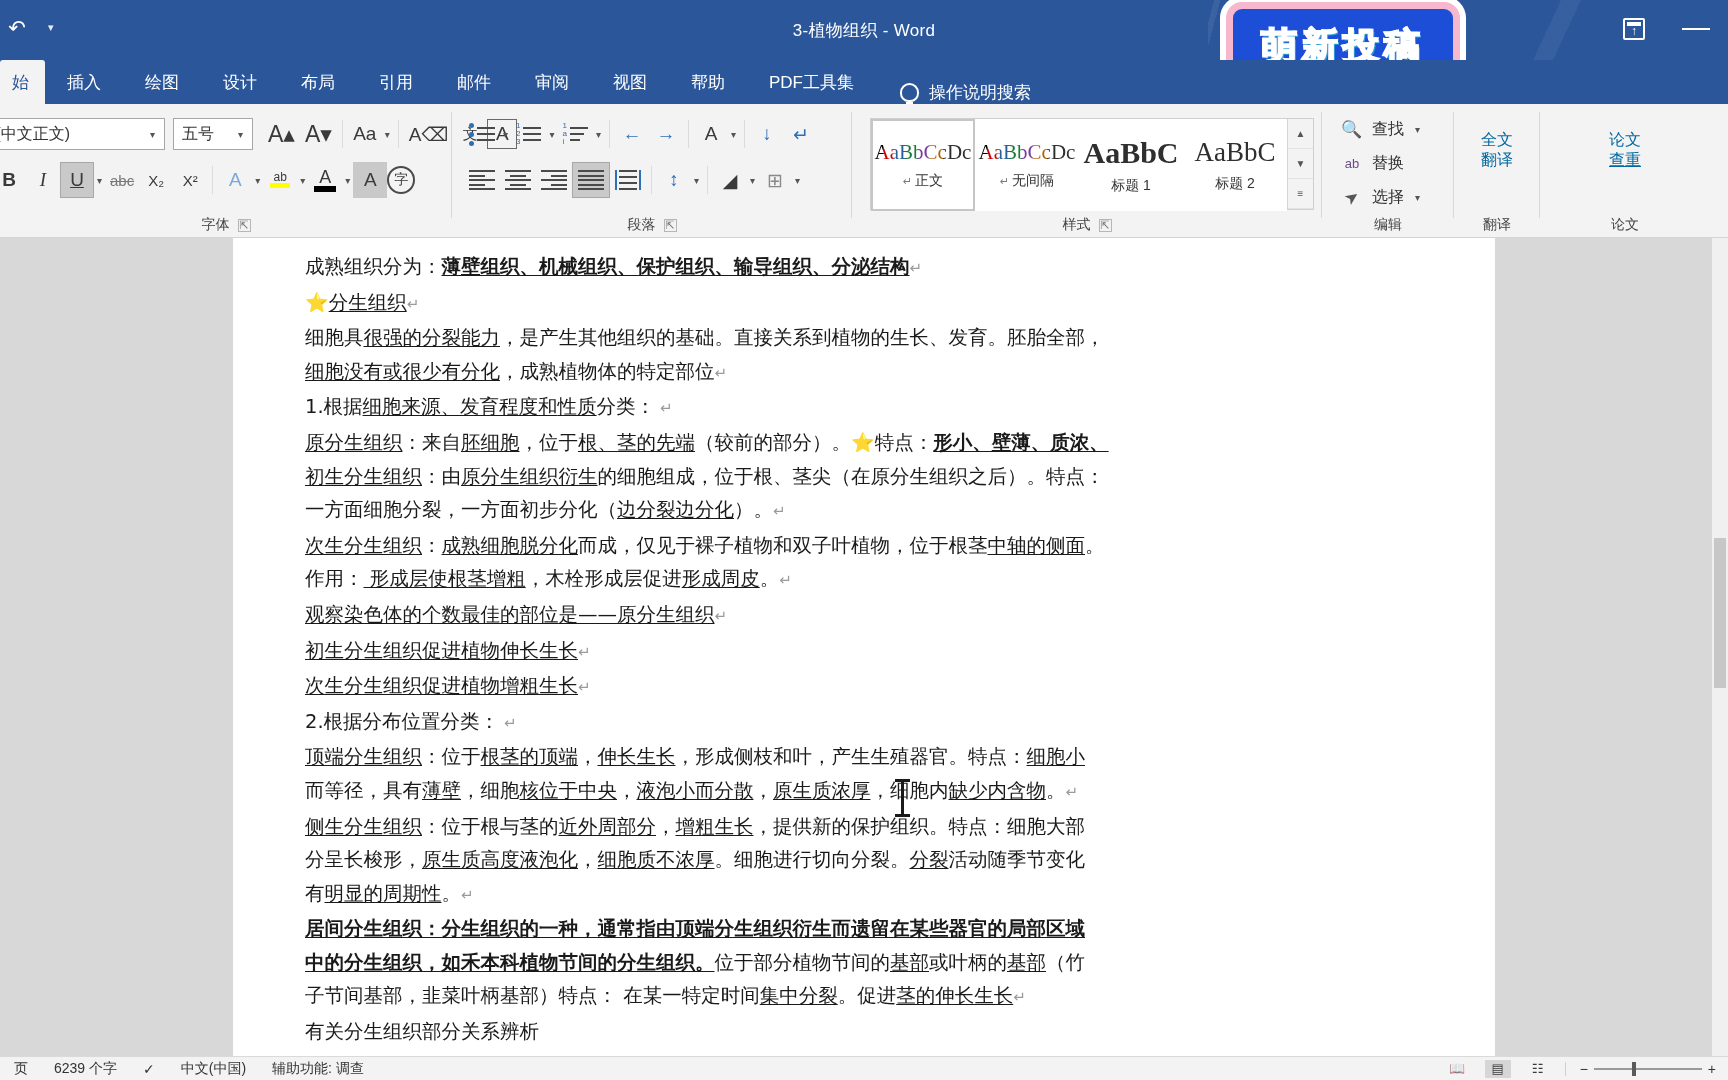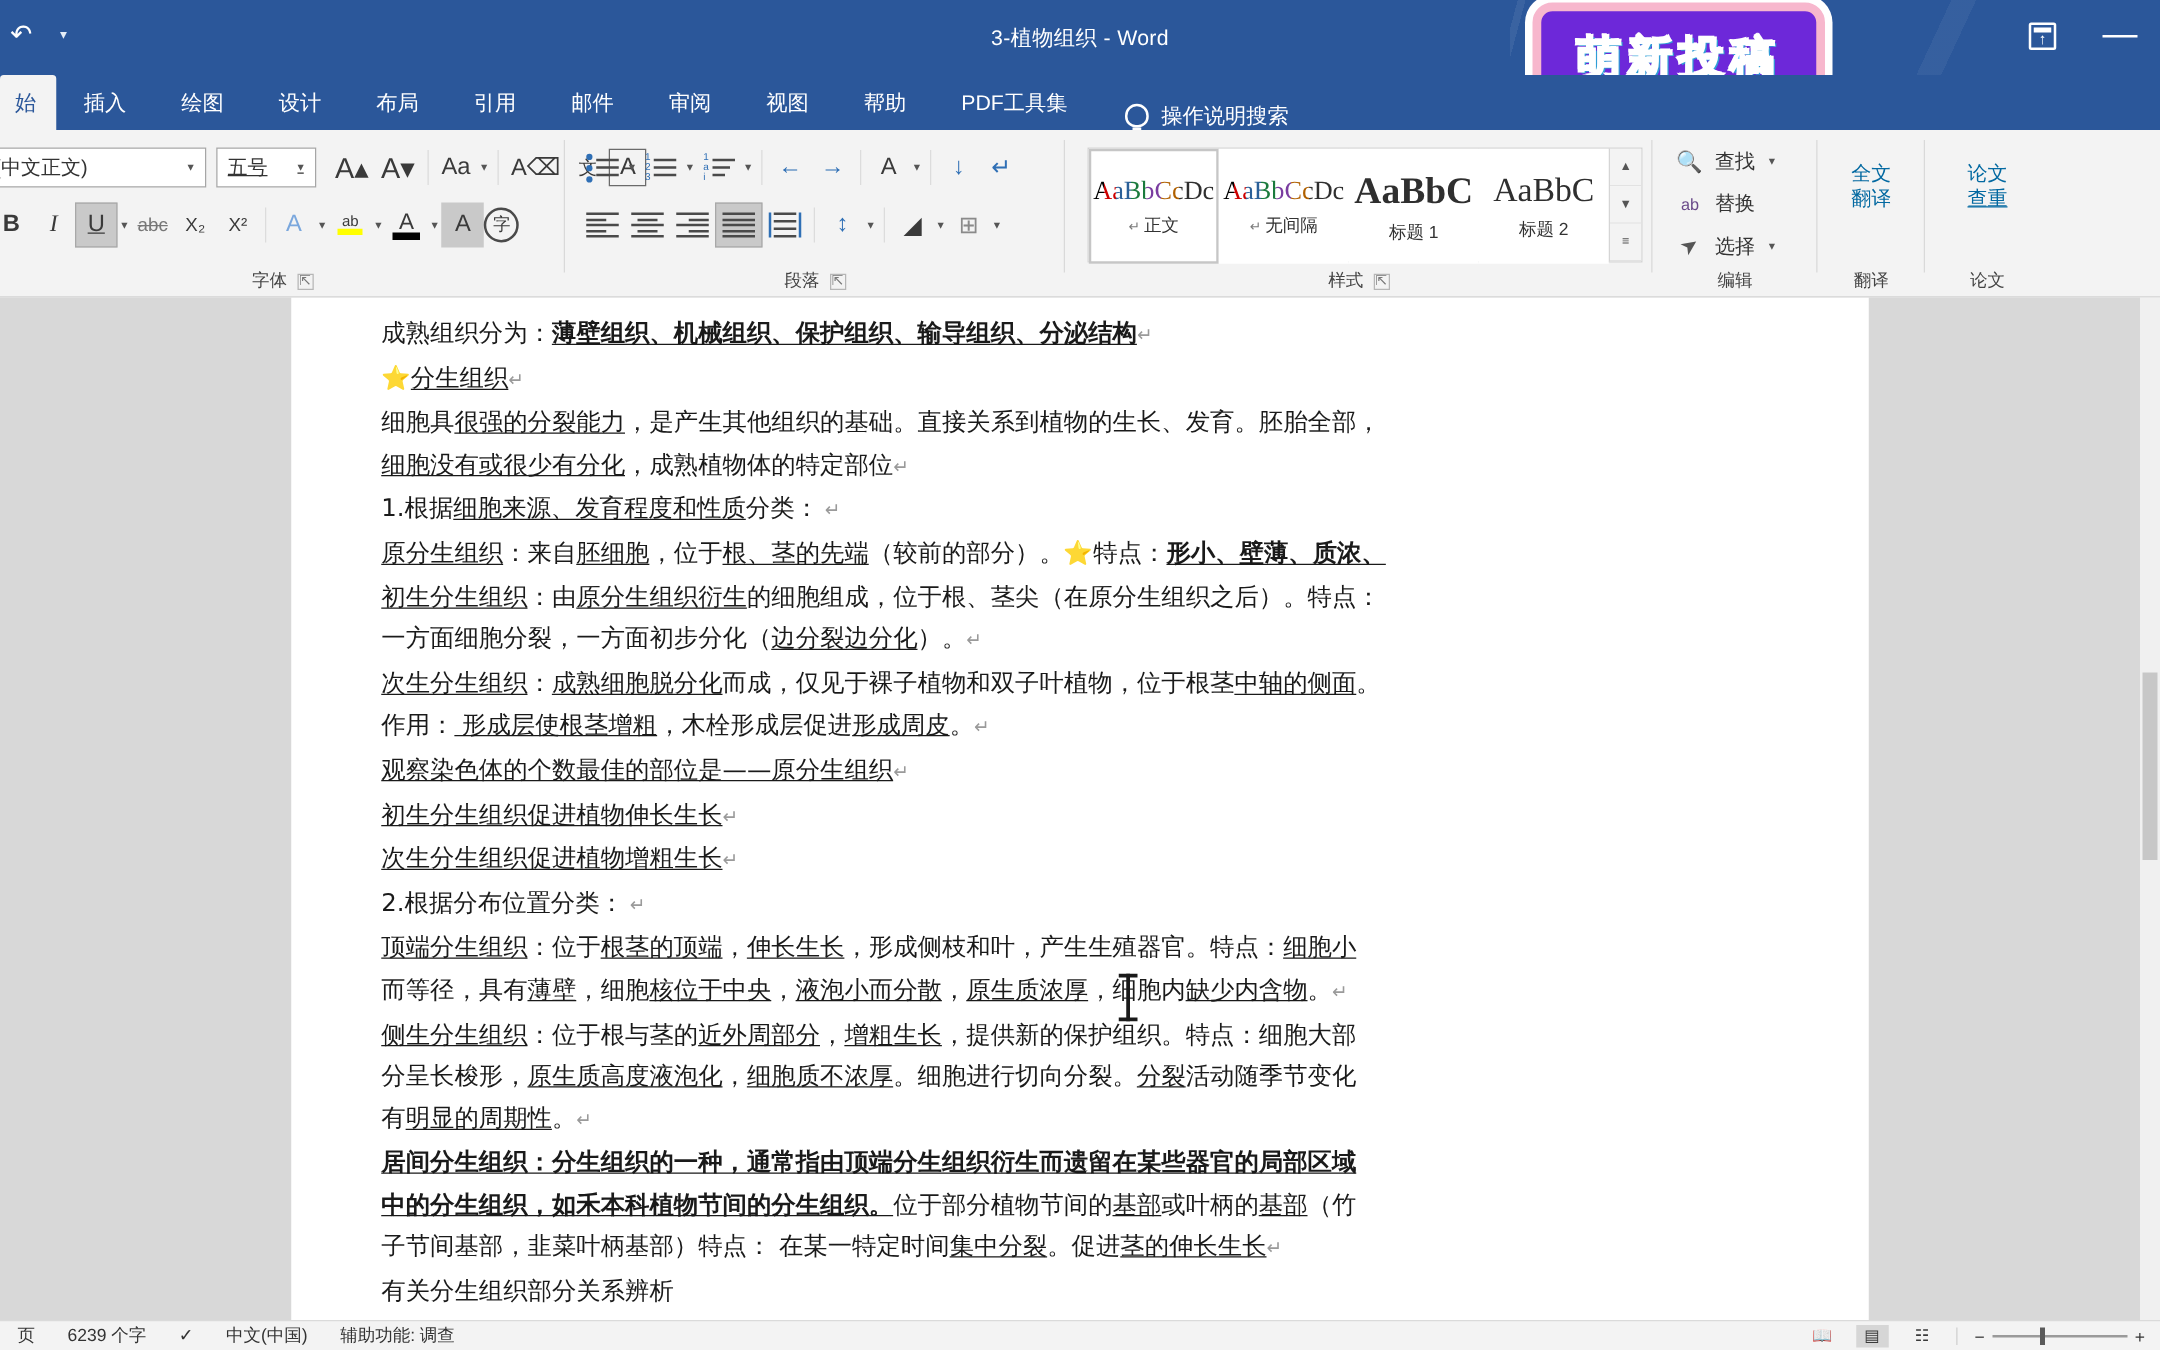--- a/index.html
+++ b/index.html
@@ -42,21 +42,21 @@
   .win-btn { width: 44px; height: 42px; display: flex; align-items: center; justify-content: center; color: #fff; }
   .ribbon-display-icon { width: 22px; height: 22px; border: 2px solid #fff; border-radius: 2px; position: relative; }
   .ribbon-display-icon::before { content:""; position:absolute; left:2px; right:2px; top:2px; height:4px; background:#fff; }
   .ribbon-display-icon::after { content:"\2191"; position:absolute; left:0; right:0; top:5px; text-align:center; font-size:12px; color:#fff; line-height:12px;}
   .minimize { width: 28px; height: 2px; background: #fff; }
 
   
   .badge {
     position: absolute; top: 2px; right: 268px;
     width: 234px; height: 88px;
-    background: #6d28d9;
+    background: #1d4ed8;
     border: 7px solid #f7b7cd;
     border-radius: 16px;
     box-shadow: 0 0 0 6px #ffffff;
     display: flex; align-items: center; justify-content: center;
   }
   .badge-text {
     font-size: 36px; font-weight: bold; letter-spacing: 5px;
     color: #4ec3f7;
     -webkit-text-stroke: 2px #ffffff;
     text-shadow: 2px 2px 0 #2f9fd6, -1px -1px 0 #ffffff;
@@ -272,21 +272,21 @@
   </div>
 
   <div class="ribbon">
 
     <div class="grp" style="left:0; width:452px;">
       <div class="row" style="left:-50px; top:12px;">
         <div class="combo" style="width:215px;">
           <span class="cv">等线 (中文正文)</span>
           <span class="caret">▾</span>
         </div>
-        <div class="combo" style="width:80px; margin-left:8px;text-decoration:underline;">
+        <div class="combo" style="width:80px; margin-left:8px;">
           <span class="cv">五号</span>
           <span class="caret">▾</span>
         </div>
         <div class="ico big" style="margin-left:10px;">A▴</div>
         <div class="ico big">A▾</div>
         <div class="vsep"></div>
         <div class="ico">Aa</div>
         <span class="mini-caret">▾</span>
         <div class="vsep"></div>
         <div class="ico">A⌫</div>
@@ -502,21 +502,21 @@
       <div style="position:absolute;left:0;top:26px;width:86px;" class="twoline">
         <div>全文</div>
         <div>翻译</div>
       </div>
       <div class="grp-label">
         <span>翻译</span>
       </div>
       <div class="grp-sep" style="left:85px;"></div>
     </div>
 
-    <div class="grp" style="left:1540px; width:100px;">
+    <div class="grp" style="left:1575px; width:100px;">
       <div style="position:absolute;left:0;top:26px;width:100px;" class="twoline">
         <div>论文</div>
         <div style="text-decoration:underline;">查重</div>
       </div>
       <div class="grp-label">
         <span>论文</span>
       </div>
     </div>
   </div>
 

